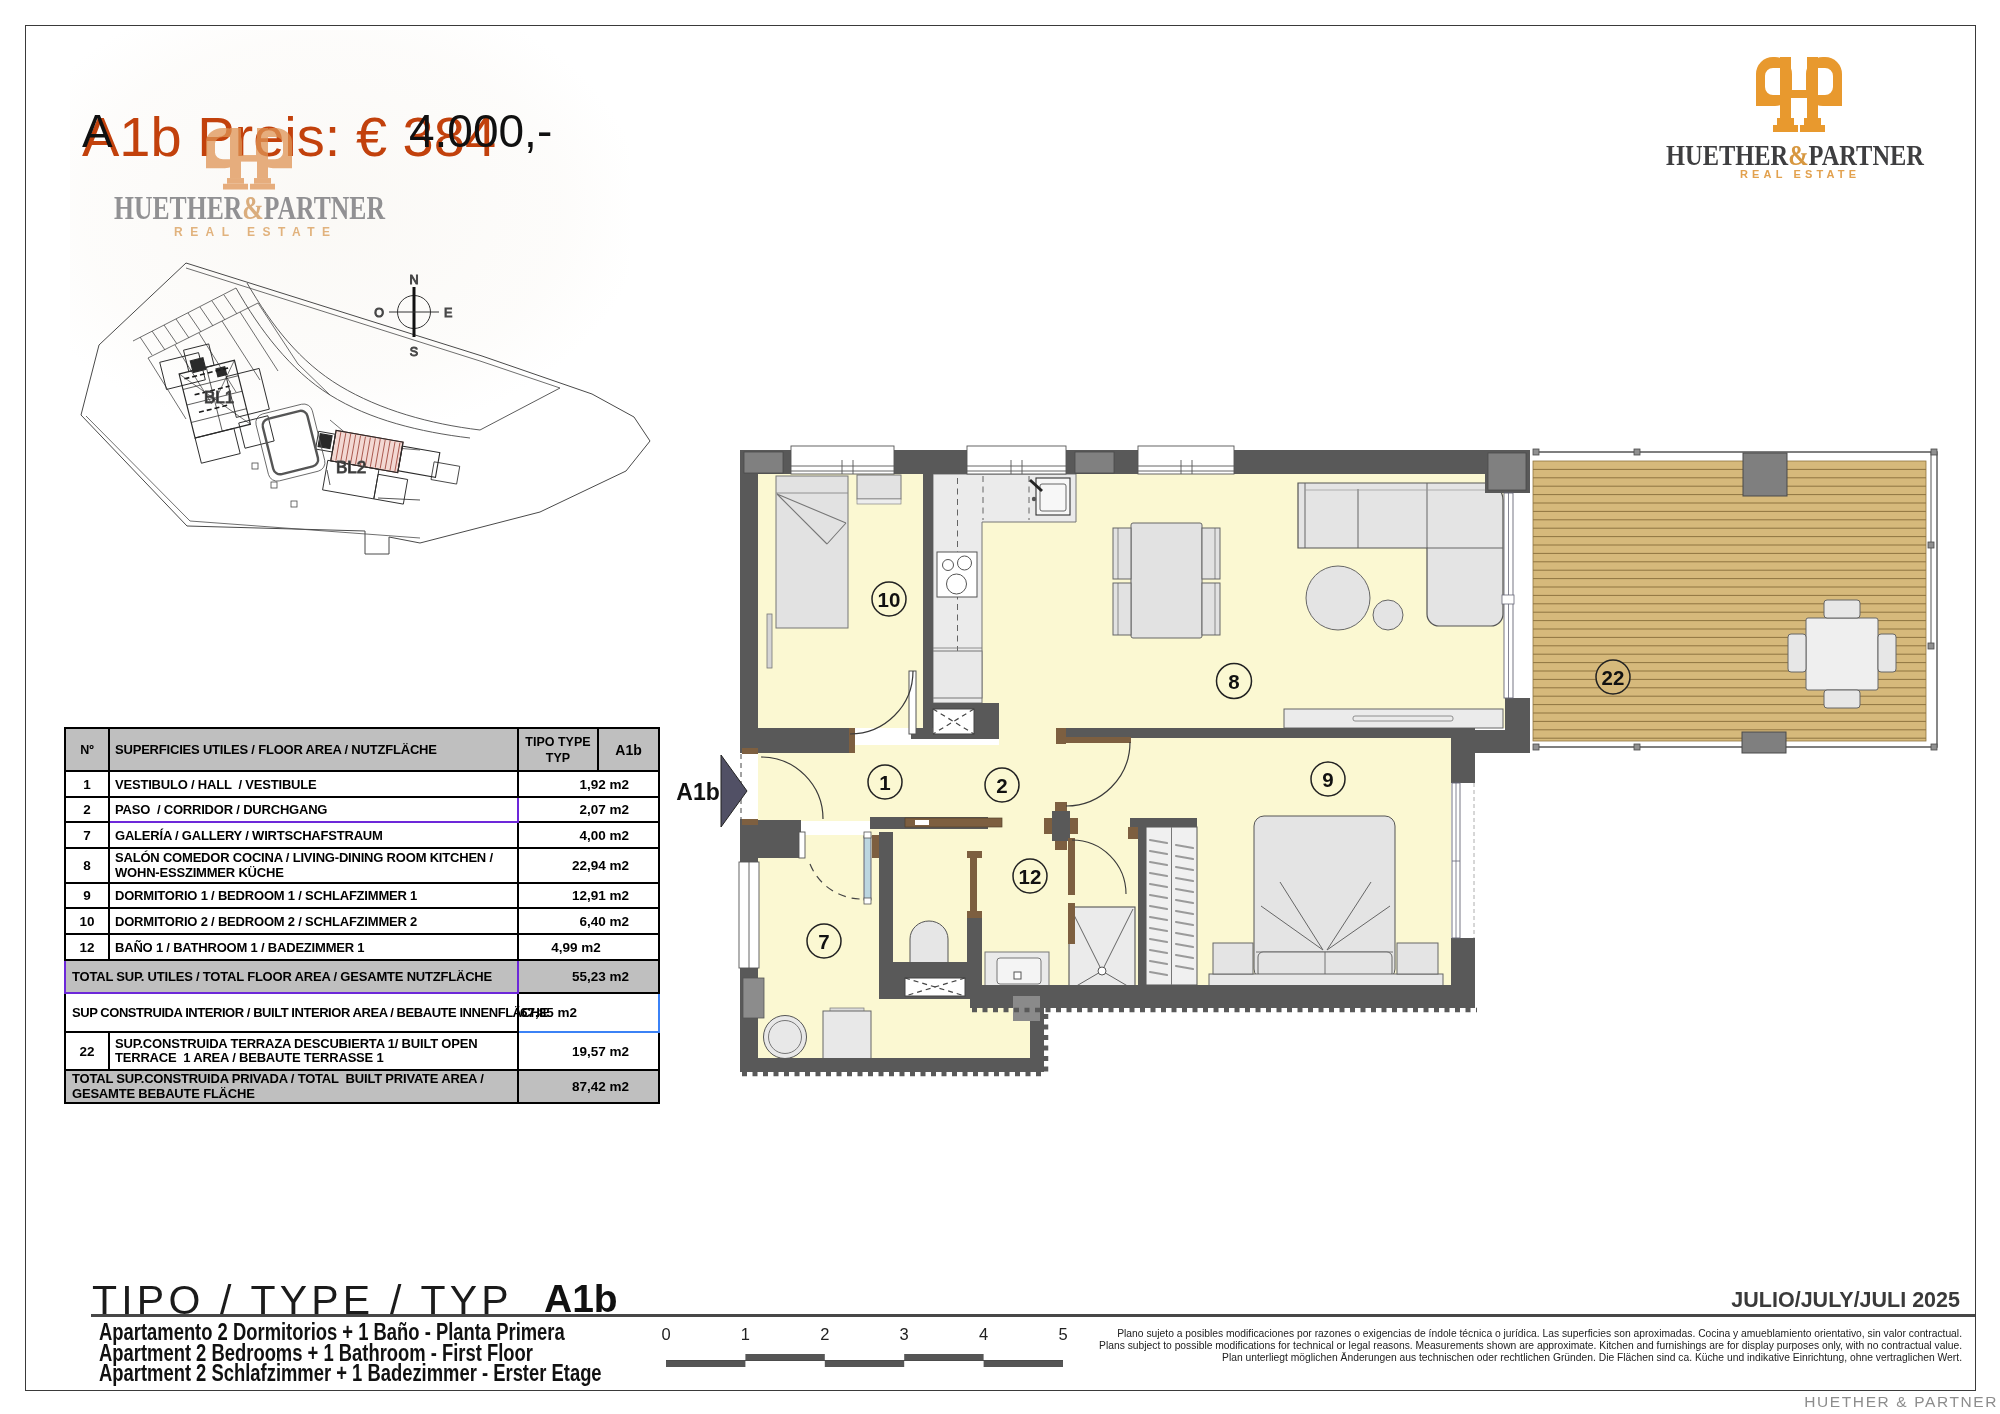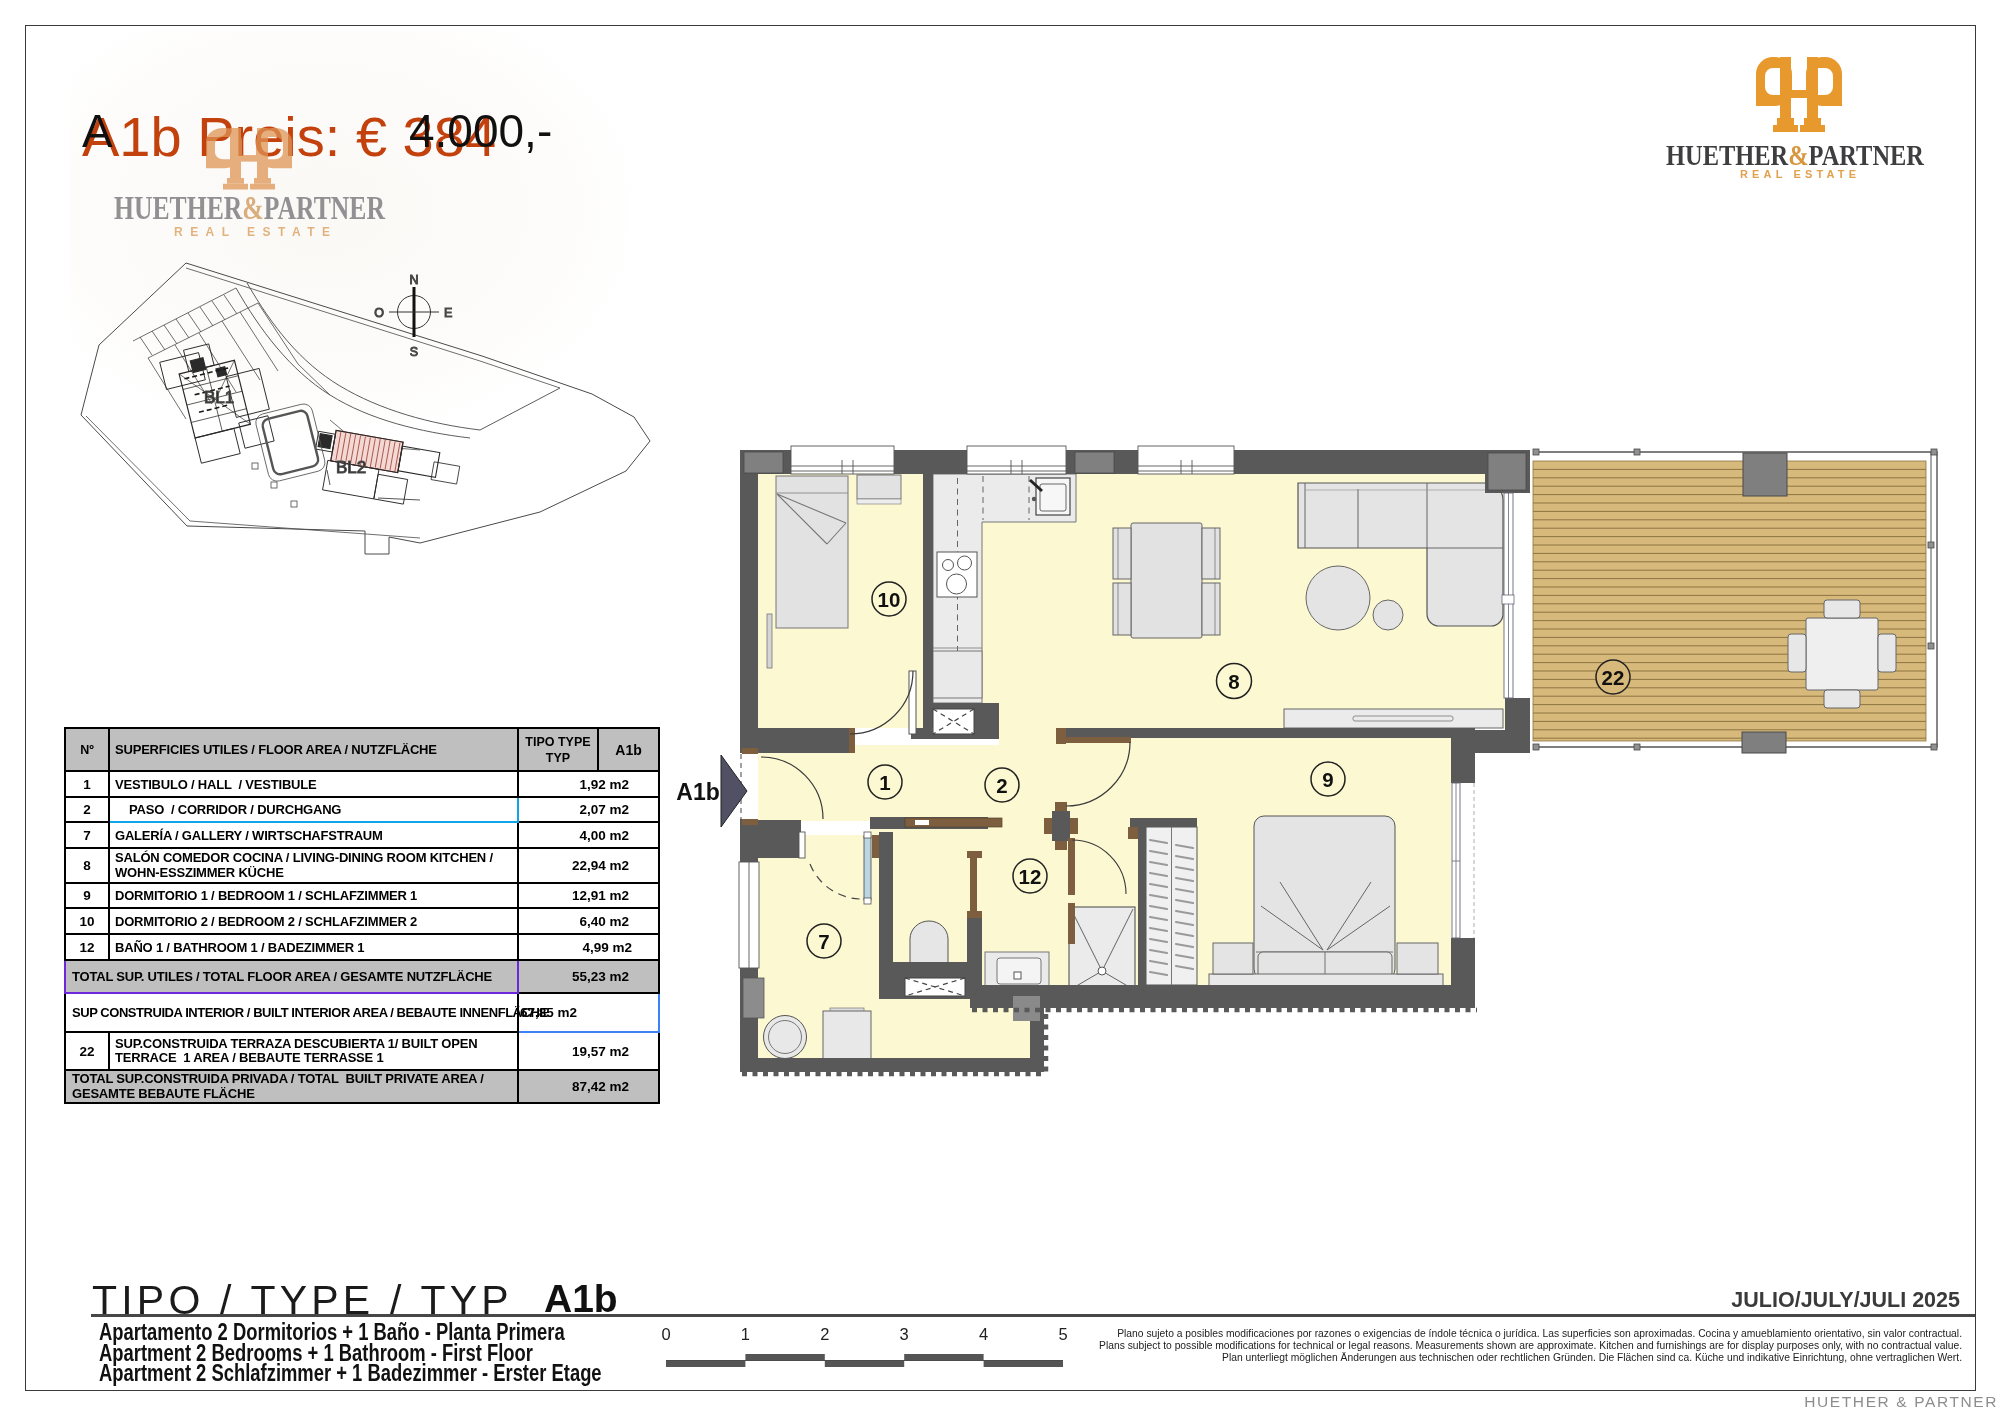--- a/index.html
+++ b/index.html
@@ -152,21 +152,21 @@
 </tr>
 
 <tr style="height:26px;">
   <td style="border:2px solid #000;text-align:center;font-size:13.5px;">1</td>
   <td style="border:2px solid #000;font-size:13px;padding-left:5px;letter-spacing:-0.2px;">VESTIBULO / HALL&nbsp; / VESTIBULE</td>
   <td colspan="2" style="border:2px solid #000;text-align:right;font-size:13.5px;padding-right:29px;">1,92 m2</td>
 </tr>
 
 <tr style="height:25px;">
   <td style="border:2px solid #000;text-align:center;font-size:13.5px;">2</td>
-  <td style="border:2px solid #0ea5e9;font-size:13px;padding-left:19px;letter-spacing:-0.2px;">PASO&nbsp; / CORRIDOR / DURCHGANG</td>
+  <td style="border:2px solid #6d28d9;font-size:13px;padding-left:5px;letter-spacing:-0.2px;">PASO&nbsp; / CORRIDOR / DURCHGANG</td>
   <td colspan="2" style="border:2px solid #000;text-align:right;font-size:13.5px;padding-right:29px;">2,07 m2</td>
 </tr>
 
 <tr style="height:26px;">
   <td style="border:2px solid #000;text-align:center;font-size:13.5px;">7</td>
   <td style="border:2px solid #000;font-size:13px;padding-left:5px;letter-spacing:-0.2px;">GALERÍA / GALLERY / WIRTSCHAFSTRAUM</td>
   <td colspan="2" style="border:2px solid #000;text-align:right;font-size:13.5px;padding-right:29px;">4,00 m2</td>
 </tr>
 
 <tr style="height:35px;">
@@ -183,21 +183,21 @@
 
 <tr style="height:26px;">
   <td style="border:2px solid #000;text-align:center;font-size:13.5px;">10</td>
   <td style="border:2px solid #000;font-size:13px;padding-left:5px;letter-spacing:-0.2px;">DORMITORIO 2 / BEDROOM 2 / SCHLAFZIMMER 2</td>
   <td colspan="2" style="border:2px solid #000;text-align:right;font-size:13.5px;padding-right:29px;margin-left:45px;">6,40 m2</td>
 </tr>
 
 <tr style="height:26px;">
   <td style="border:2px solid #000;text-align:center;font-size:13.5px;">12</td>
   <td style="border:2px solid #000;font-size:13px;padding-left:5px;letter-spacing:-0.2px;">BAÑO 1 / BATHROOM 1 / BADEZIMMER 1</td>
-  <td colspan="2" style="border:2px solid #000;text-align:right;font-size:13.5px;padding-right:26px;">4,99 m2</td>
+  <td colspan="2" style="border:2px solid #000;text-align:center;font-size:13.5px;padding-right:26px;">4,99 m2</td>
 </tr>
 
 <tr style="background:#bfbfbf;height:33px;">
   <td colspan="2" style="border:2px solid #6d28d9;font-size:13px;padding-left:6px;letter-spacing:-0.2px;">TOTAL SUP. UTILES / TOTAL FLOOR AREA / GESAMTE NUTZFLÄCHE</td>
   <td colspan="2" style="border:2px solid #000;text-align:right;font-size:13.5px;padding-right:29px;">55,23 m2</td>
 </tr>
 
 <tr style="height:39px;">
   <td colspan="2" style="border:2px solid #000;font-size:13px;padding-left:6px;letter-spacing:-0.45px;white-space:nowrap;">SUP CONSTRUIDA INTERIOR / BUILT INTERIOR AREA / BEBAUTE INNENFLÄCHE</td>
   <td colspan="2" style="border:2px solid #3b82f6;text-align:left;font-size:13.5px;padding-right:44px;">67,85 m2</td>

